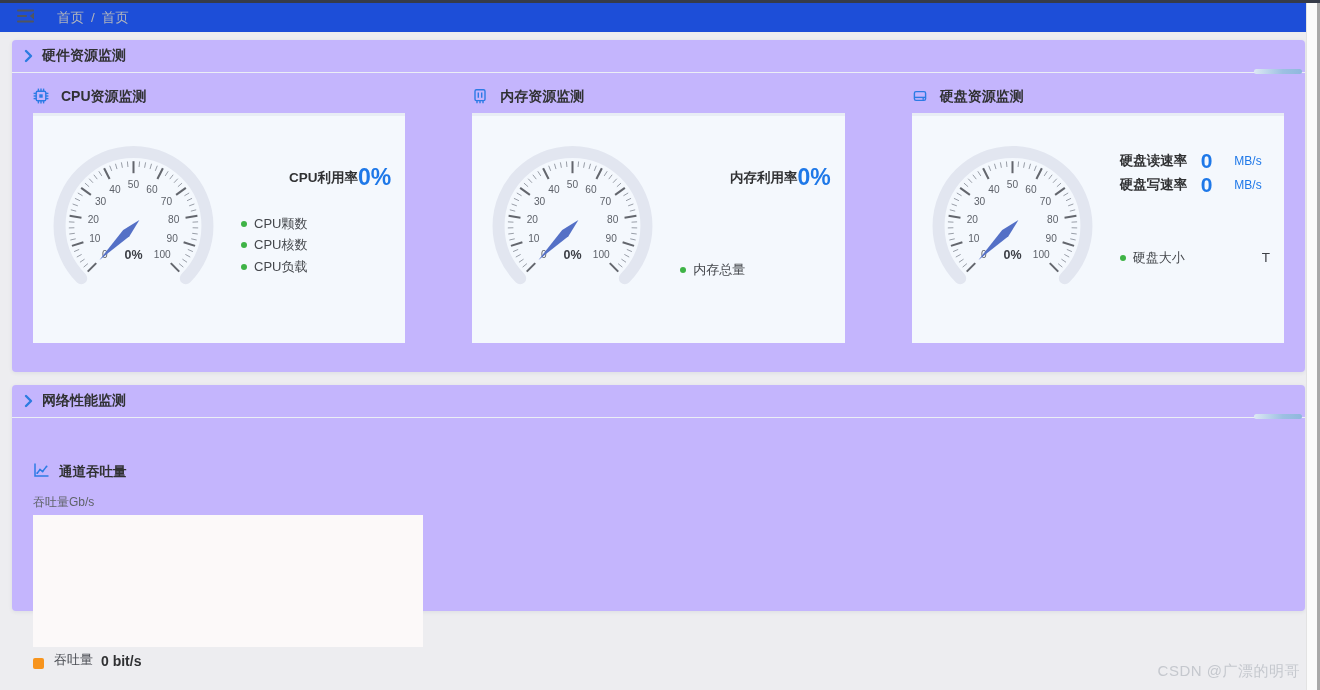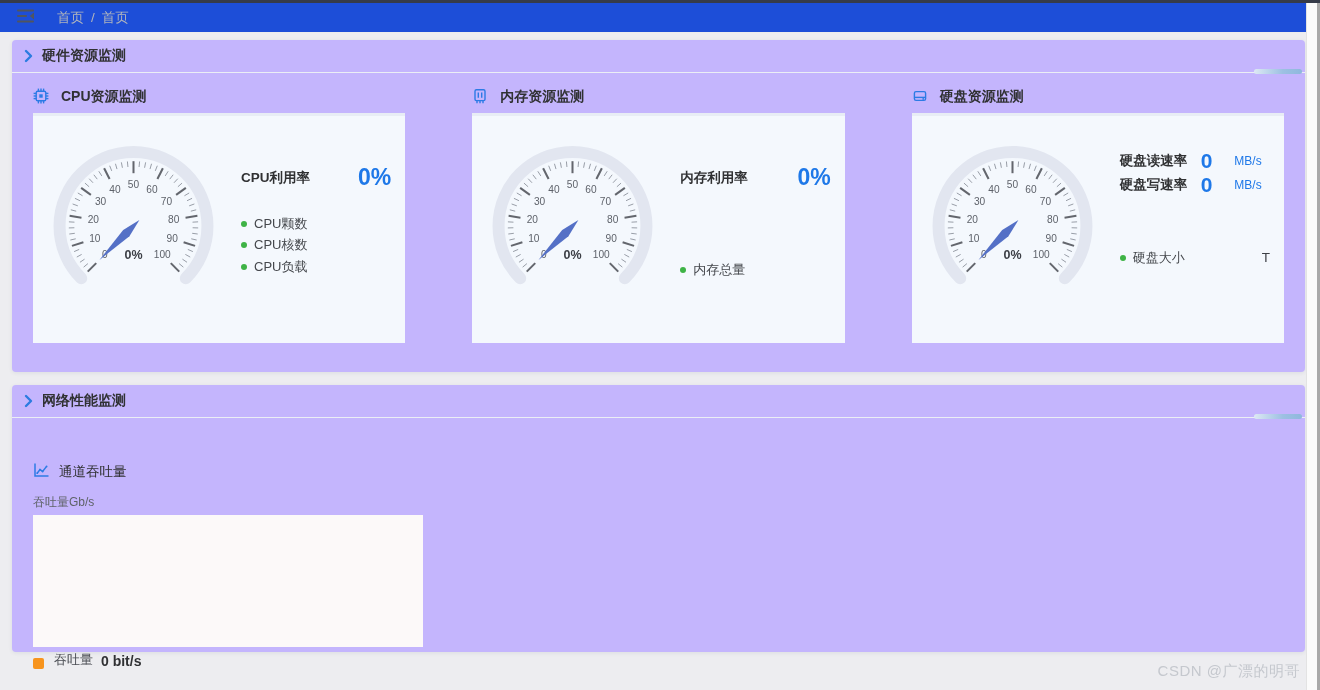--- a/index.html
+++ b/index.html
@@ -25,57 +25,57 @@
   .collapse-btn{border:none;background:none;cursor:pointer;display:flex;align-items:center;margin-right:20px;padding:2px}
   .collapse-btn svg{fill:#50555f}
   .breadcrumb{font-size:13.5px;color:#b0b4bc;display:flex;gap:7px;align-items:center}
   .breadcrumb .crumb{color:#b0b4bc}
   main{width:1293px;margin-left:12px}
   .panel{
     background:#c4b5fd;border-radius:4px;position:relative;
     box-shadow:0 1px 4px rgba(31,45,61,.08);
   }
   .panel-hw{height:332px;margin-top:7px}
-  .panel-net{height:267px;margin-top:13px}
+  .panel-net{height:226px;margin-top:13px}
   .panel-header{
     height:33px;display:flex;align-items:center;gap:9px;
     padding:0 12px 0 12px;border-bottom:1px solid #ebeef5;position:relative;
   }
   .panel-title{font-size:14px;font-weight:bold;color:#303133}
   .deco-bar{
     position:absolute;right:3px;bottom:-2px;width:48px;height:5px;border-radius:3px;
     background:linear-gradient(90deg,#dde9f4 0%,#9dc0e2 60%,#8fb8dd 100%);
   }
   .cards{display:flex;padding:15px 21px 0;gap:67px}
   .card{flex:1;min-width:0}
   .card-head{display:flex;align-items:flex-start;gap:12px;margin-bottom:9px}
   .card-title{font-size:14px;font-weight:bold;color:#303133;line-height:16px}
   .card-body{
     background:#f4f8fd;border-top:3px solid #e8edf5;height:230px;display:flex;
   }
   .gauge-wrap{width:208px;padding:23px 0 0 8px;flex:none}
   .card-right{flex:1;padding-right:14px;display:flex;flex-direction:column}
-  .metric-row{display:flex;justify-content:space-between;align-items:center;margin-top:48px}
+  .metric-row{display:flex;justify-content:flex-end;align-items:center;margin-top:48px}
   .metric-label{font-size:13.5px;font-weight:bold;color:#303133}
   .metric-value{font-size:23px;font-weight:bold;color:var(--accent-blue)}
   .legend-list{margin-top:22px}
   .legend-list.late{margin-top:68px}
   .legend-item{display:flex;align-items:center;gap:7px;height:21.5px;font-size:13px;color:#45484d}
   .dot{width:6px;height:6px;border-radius:50%;background:var(--green);flex:none}
   .disk-rows{margin-top:33px;display:flex;flex-direction:column;}
   .disk-row{display:flex;align-items:center}
   .disk-row .metric-label{flex:none}
   .disk-row .big-val{flex:1;text-align:center;font-size:21px;font-weight:bold;color:var(--accent-blue)}
   .disk-row .unit{flex:none;width:44px;text-align:center;font-size:12px;font-weight:normal;color:var(--accent-blue)}
   .legend-row-split{margin-top:50px;display:flex;justify-content:space-between;align-items:center}
   .legend-row-split .right-val{font-size:13.5px;color:#3c3f45}
   
   .net-chart{margin:44px 0 0 21px;width:390px}
   .chart-subtitle{display:flex;align-items:center;gap:9px}
-  .chart-subtitle-text{font-size:13.5px;font-weight:400;color:#303133}
+  .chart-subtitle-text{font-size:13.5px;font-weight:700;color:#303133}
   .ylabel{margin-top:12px;font-size:12px;color:#5f6368}
   .plot-area{height:132px;background:#fcf9f9;margin-top:4px}
   .chart-legend{display:flex;align-items:flex-end;margin-top:2px;height:20px;cursor:pointer}
   .sq{width:11px;height:11px;border-radius:2px;background:var(--orange);flex:none}
   .chart-legend .lg-label{font-size:13px;color:#4a4d53;margin-left:10px}
   .chart-legend .lg-value{font-size:14px;font-weight:bold;color:#303133;margin-left:8px}
   .watermark{position:absolute;right:20px;top:662px;font-size:15px;color:#c5c8ce;letter-spacing:.5px}
   .scrollbar{
     position:absolute;right:0;top:3px;bottom:0;width:14px;
     background:#fbfbfb;border-left:1px solid #e3e3e3;border-right:3px solid #a9a9a9;

